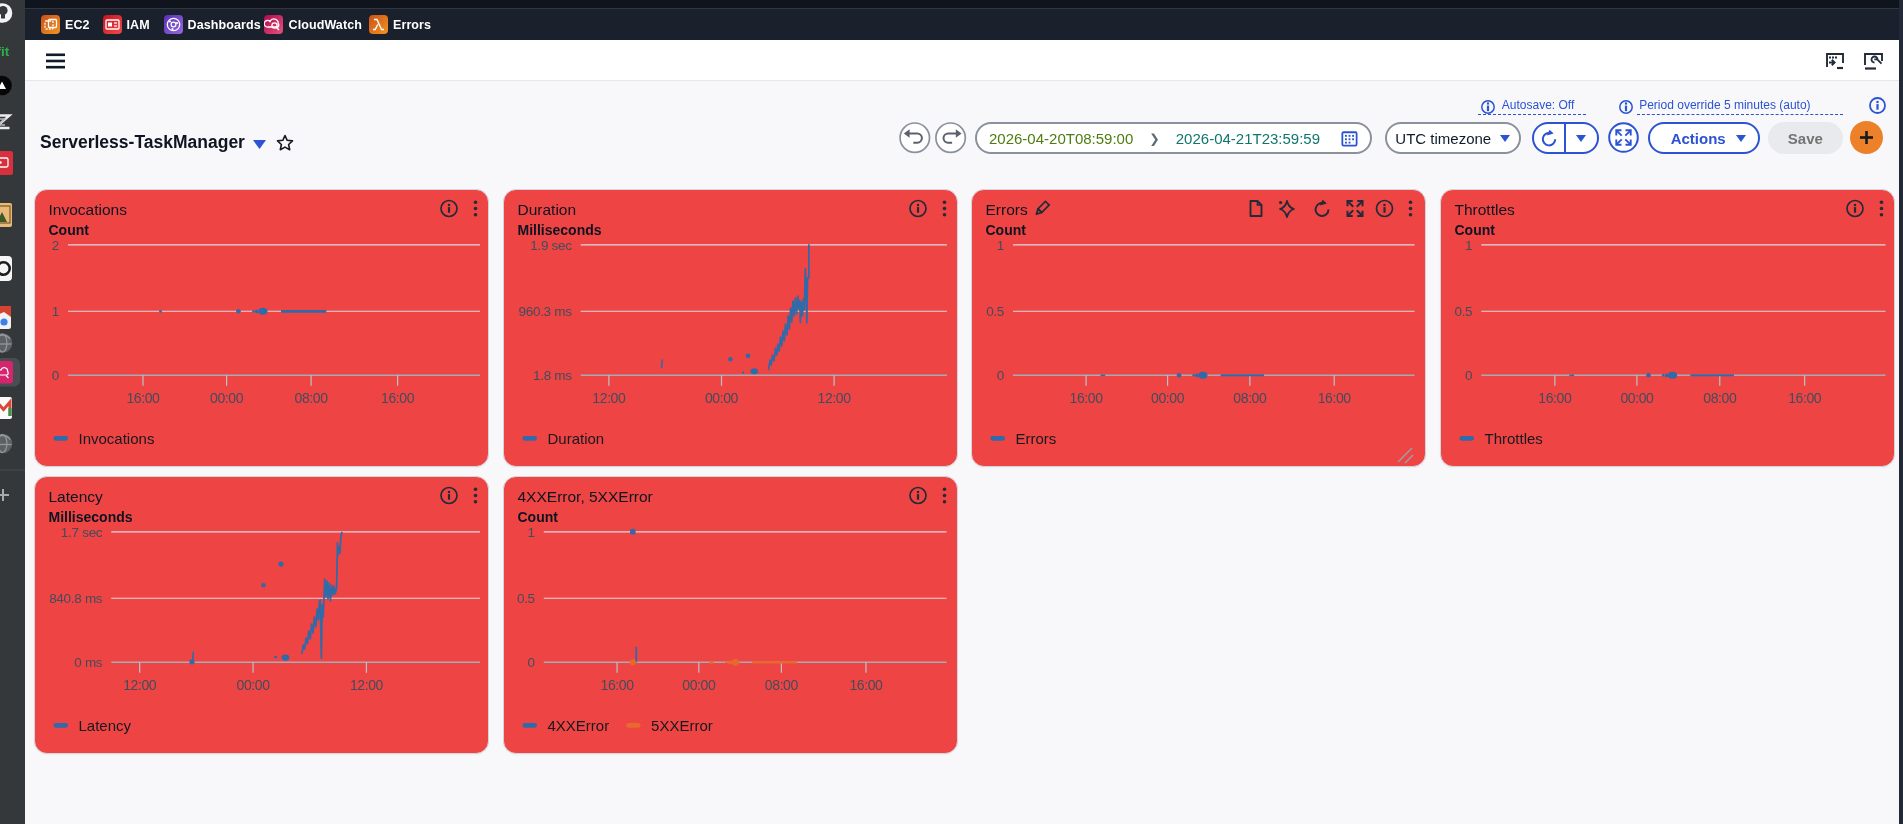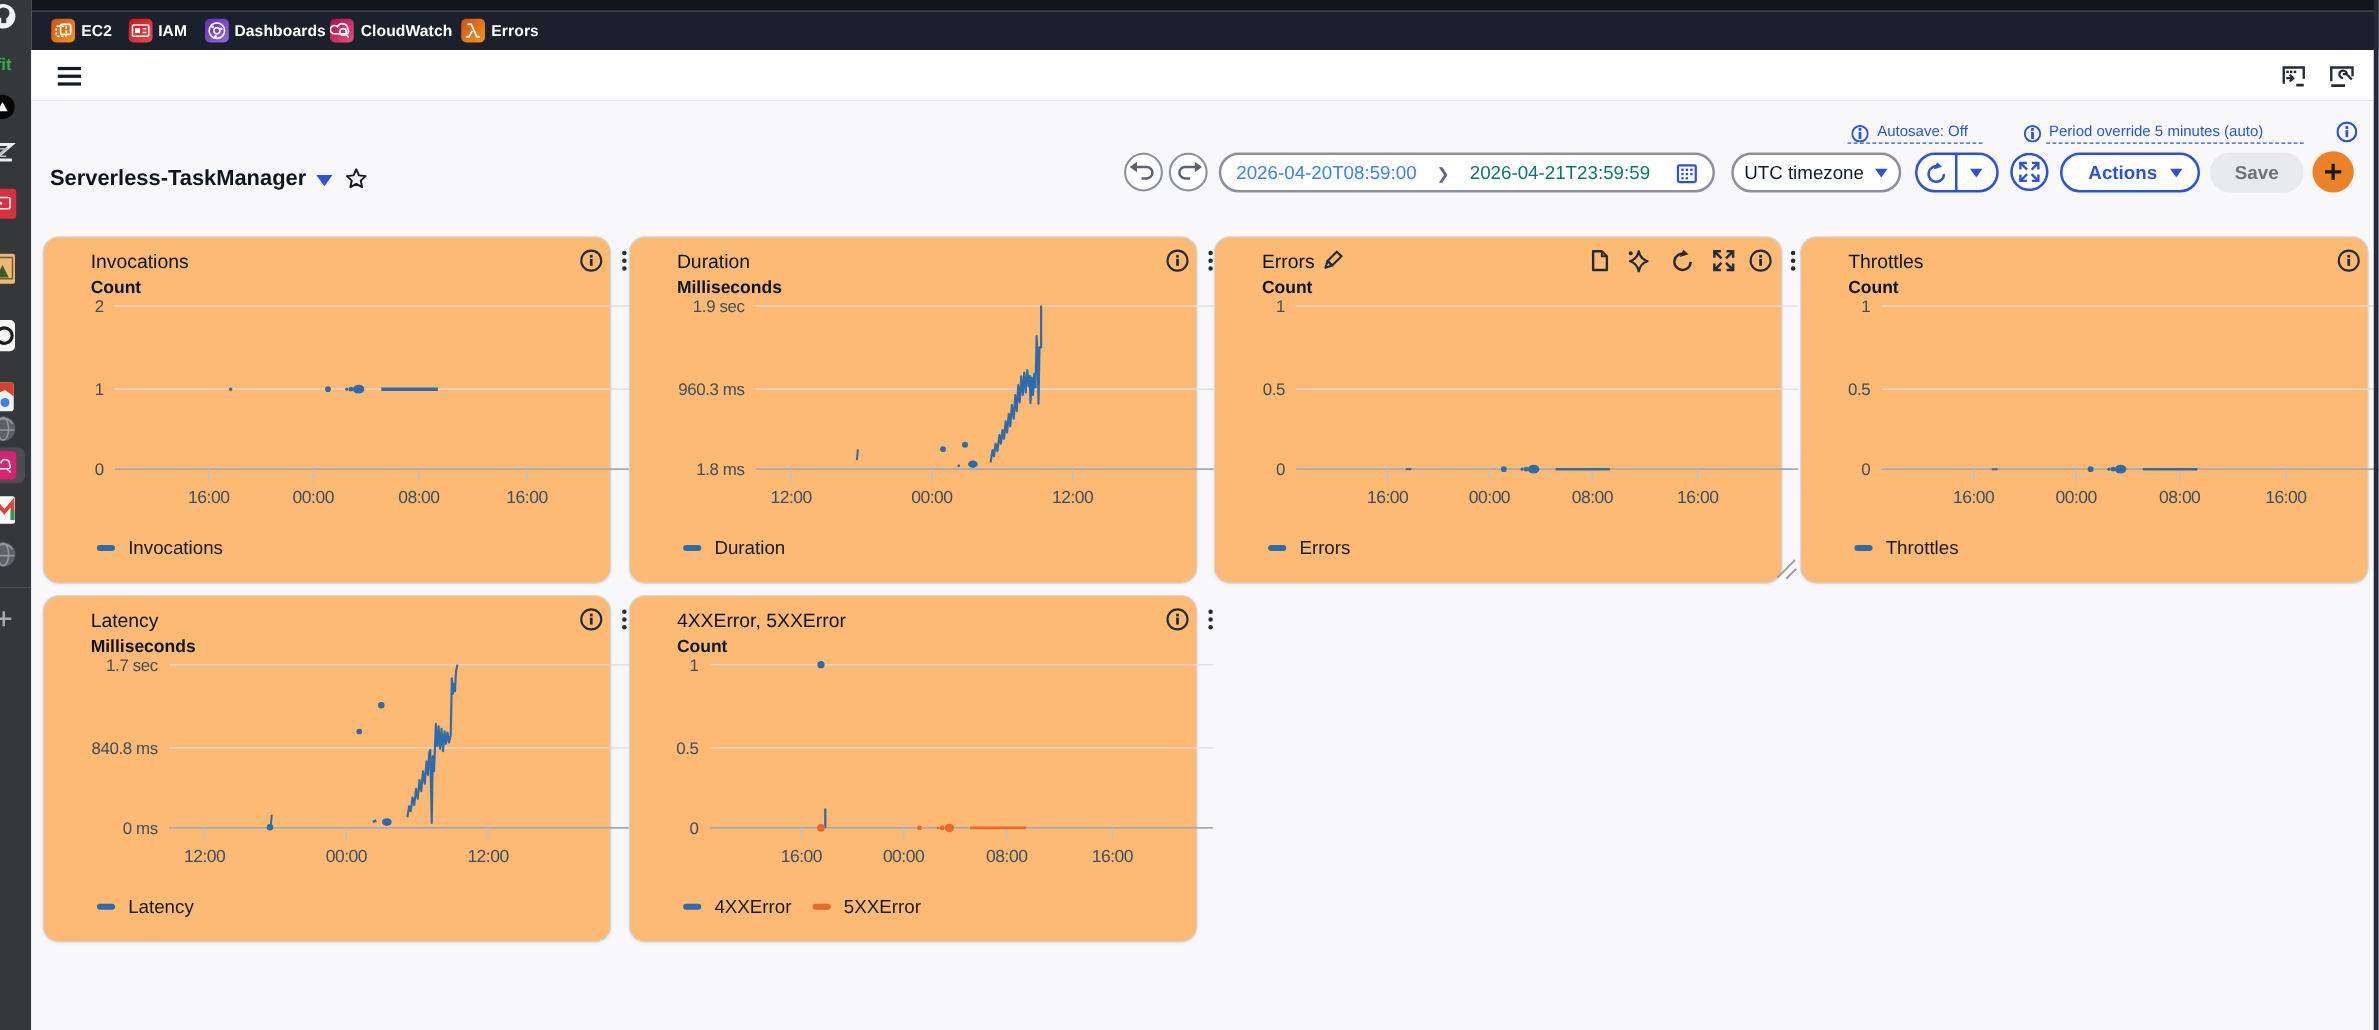--- a/index.html
+++ b/index.html
@@ -11,21 +11,21 @@
 .svct { position:absolute; top:8.5px; color:#fff; font-size:12.5px; font-weight:bold; letter-spacing:0.1px; }
 #rightstrip { position:absolute; left:1899px; top:0; width:4px; height:824px; background:#232936; z-index:25; }
 #crumb { position:absolute; left:25px; top:40px; width:1874px; height:41px; background:#fff; border-bottom:1px solid #e5e7ea; z-index:10; }
 .crlink { color:#2b53d3; font-size:14.5px; text-decoration:underline; text-underline-offset:3px; }
 .crsep { color:#6b7685; font-size:11.5px; margin:0 12px; position:relative; top:-1px; }
 .pill { position:absolute; top:122px; height:32px; border:2px solid; border-radius:16px; background:#fff; display:flex; align-items:center; padding:0 12px; font-size:15px; white-space:nowrap; }
 .bluepill { border-color:#2b53d3; }
 .tri { width:0; height:0; border-left:5.5px solid transparent; border-right:5.5px solid transparent; border-top:7px solid; display:inline-block; }
 .bluelink { color:#2b53d3; font-size:12px; }
 .dashu { border-bottom:1.7px dashed #2b53d3; height:1px; }
-.card { position:absolute; width:455.0px; height:278.0px; background:#fdba74; border:1px solid #d3d6dd; border-radius:13px; box-shadow:0 1px 2px rgba(15,20,30,0.04);padding-left:24px; }
+.card { position:absolute; width:455.0px; height:278.0px; background:#ef4444; border:1px solid #d3d6dd; border-radius:13px; box-shadow:0 1px 2px rgba(15,20,30,0.04); }
 </style></head>
 <body>
 <div id="sidebar"><svg width="25" height="824" viewBox="0 0 25 824">
       <rect width="25" height="824" fill="#35383b"></rect>
       <circle cx="2.5" cy="13" r="9.8" fill="#f2f3f4"></circle>
       <circle cx="3" cy="10.5" r="4.6" fill="#35383b"></circle>
       <rect x="1" y="13.5" width="4" height="5" fill="#35383b"></rect>
       <text x="-3.5" y="56" font-size="13.5" font-weight="bold" fill="#2fae4c" font-family="Liberation Sans">fit</text>
       <circle cx="2" cy="85.5" r="9.8" fill="#070707"></circle>
       <path d="M -2 89 L 2 81.5 L 6 89 Z" fill="#fff"></path>
@@ -149,21 +149,21 @@
 
 <svg class="abs" style="left:897px;top:120px;" width="72" height="36" viewBox="0 0 72 36">
   <circle cx="17.8" cy="17.7" r="14.7" fill="#fff" stroke="#8a919c" stroke-width="1.7"></circle>
   <circle cx="53.6" cy="17.7" r="14.7" fill="#fff" stroke="#8a919c" stroke-width="1.7"></circle>
   <path d="M 10.8 13.5 L 20.3 13.5 A 4.6 4.6 0 1 1 20.3 22.7 L 16.3 22.7" fill="none" stroke="#5b626e" stroke-width="2"></path>
     <path d="M 6.800000000000001 13.5 L 12.600000000000001 9.299999999999999 L 12.600000000000001 17.7 Z" fill="#5b626e"></path>
   <path d="M 60.6 13.5 L 51.1 13.5 A 4.6 4.6 0 0 0 51.1 22.7 L 55.1 22.7" fill="none" stroke="#5b626e" stroke-width="2"></path>
     <path d="M 64.6 13.5 L 58.800000000000004 9.299999999999999 L 58.800000000000004 17.7 Z" fill="#5b626e"></path>
 </svg>
 <div class="pill" style="left:975px;width:397px;border-color:#8a919c;">
-  <span style="color:#3b82f6;">2026-04-20T08:59:00</span>
+  <span style="color:#4d7c0f;">2026-04-20T08:59:00</span>
   <span style="color:#5f6b7a;margin:0 16px;font-size:12.5px;">❯</span>
   <span style="color:#0f766e;text-align:right;">2026-04-21T23:59:59</span>
   <svg width="19" height="19" viewBox="0 0 19 19" style="margin-left:21px;">
       <rect x="1.5" y="2.5" width="16" height="15" rx="1.5" fill="none" stroke="#2b53d3" stroke-width="2"></rect>
       <g fill="#2b53d3">
         <rect x="4.5" y="5.5" width="2.1" height="2.1"></rect>
         <rect x="8.5" y="5.5" width="2.1" height="2.1"></rect>
         <rect x="12.5" y="5.5" width="2.1" height="2.1"></rect>
         <rect x="4.5" y="9.3" width="2.1" height="2.1"></rect>
         <rect x="8.5" y="9.3" width="2.1" height="2.1"></rect>

